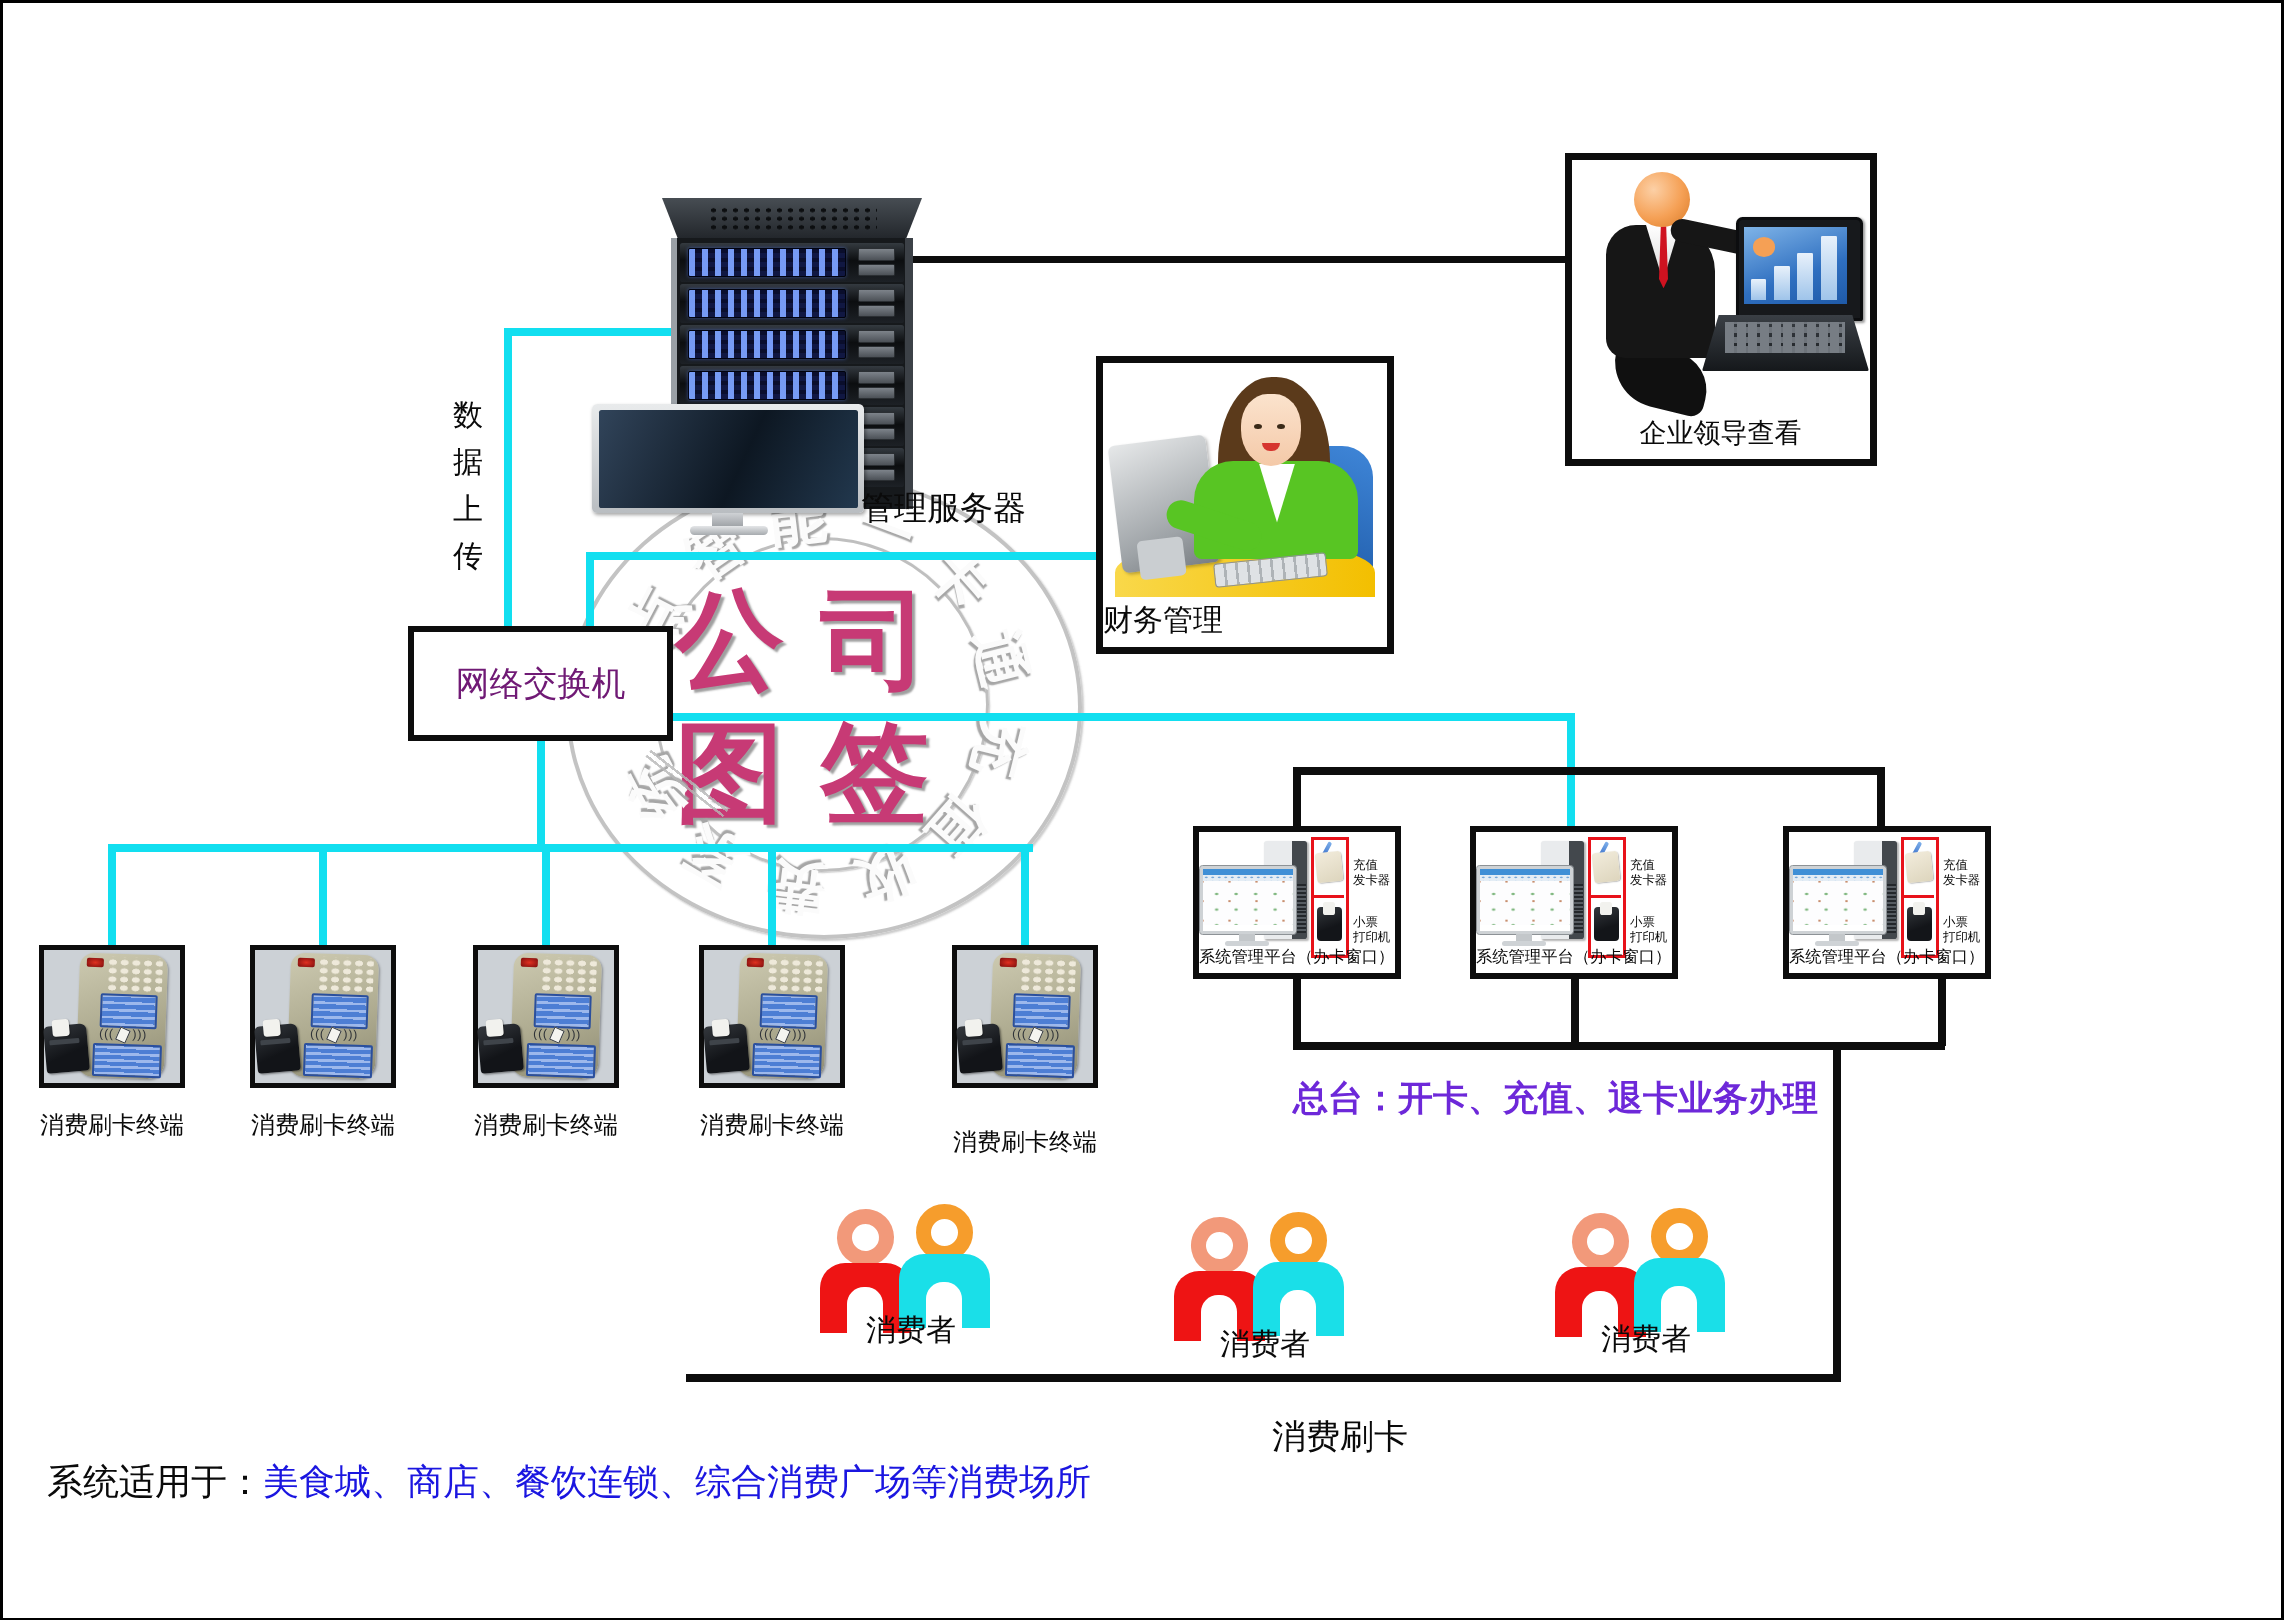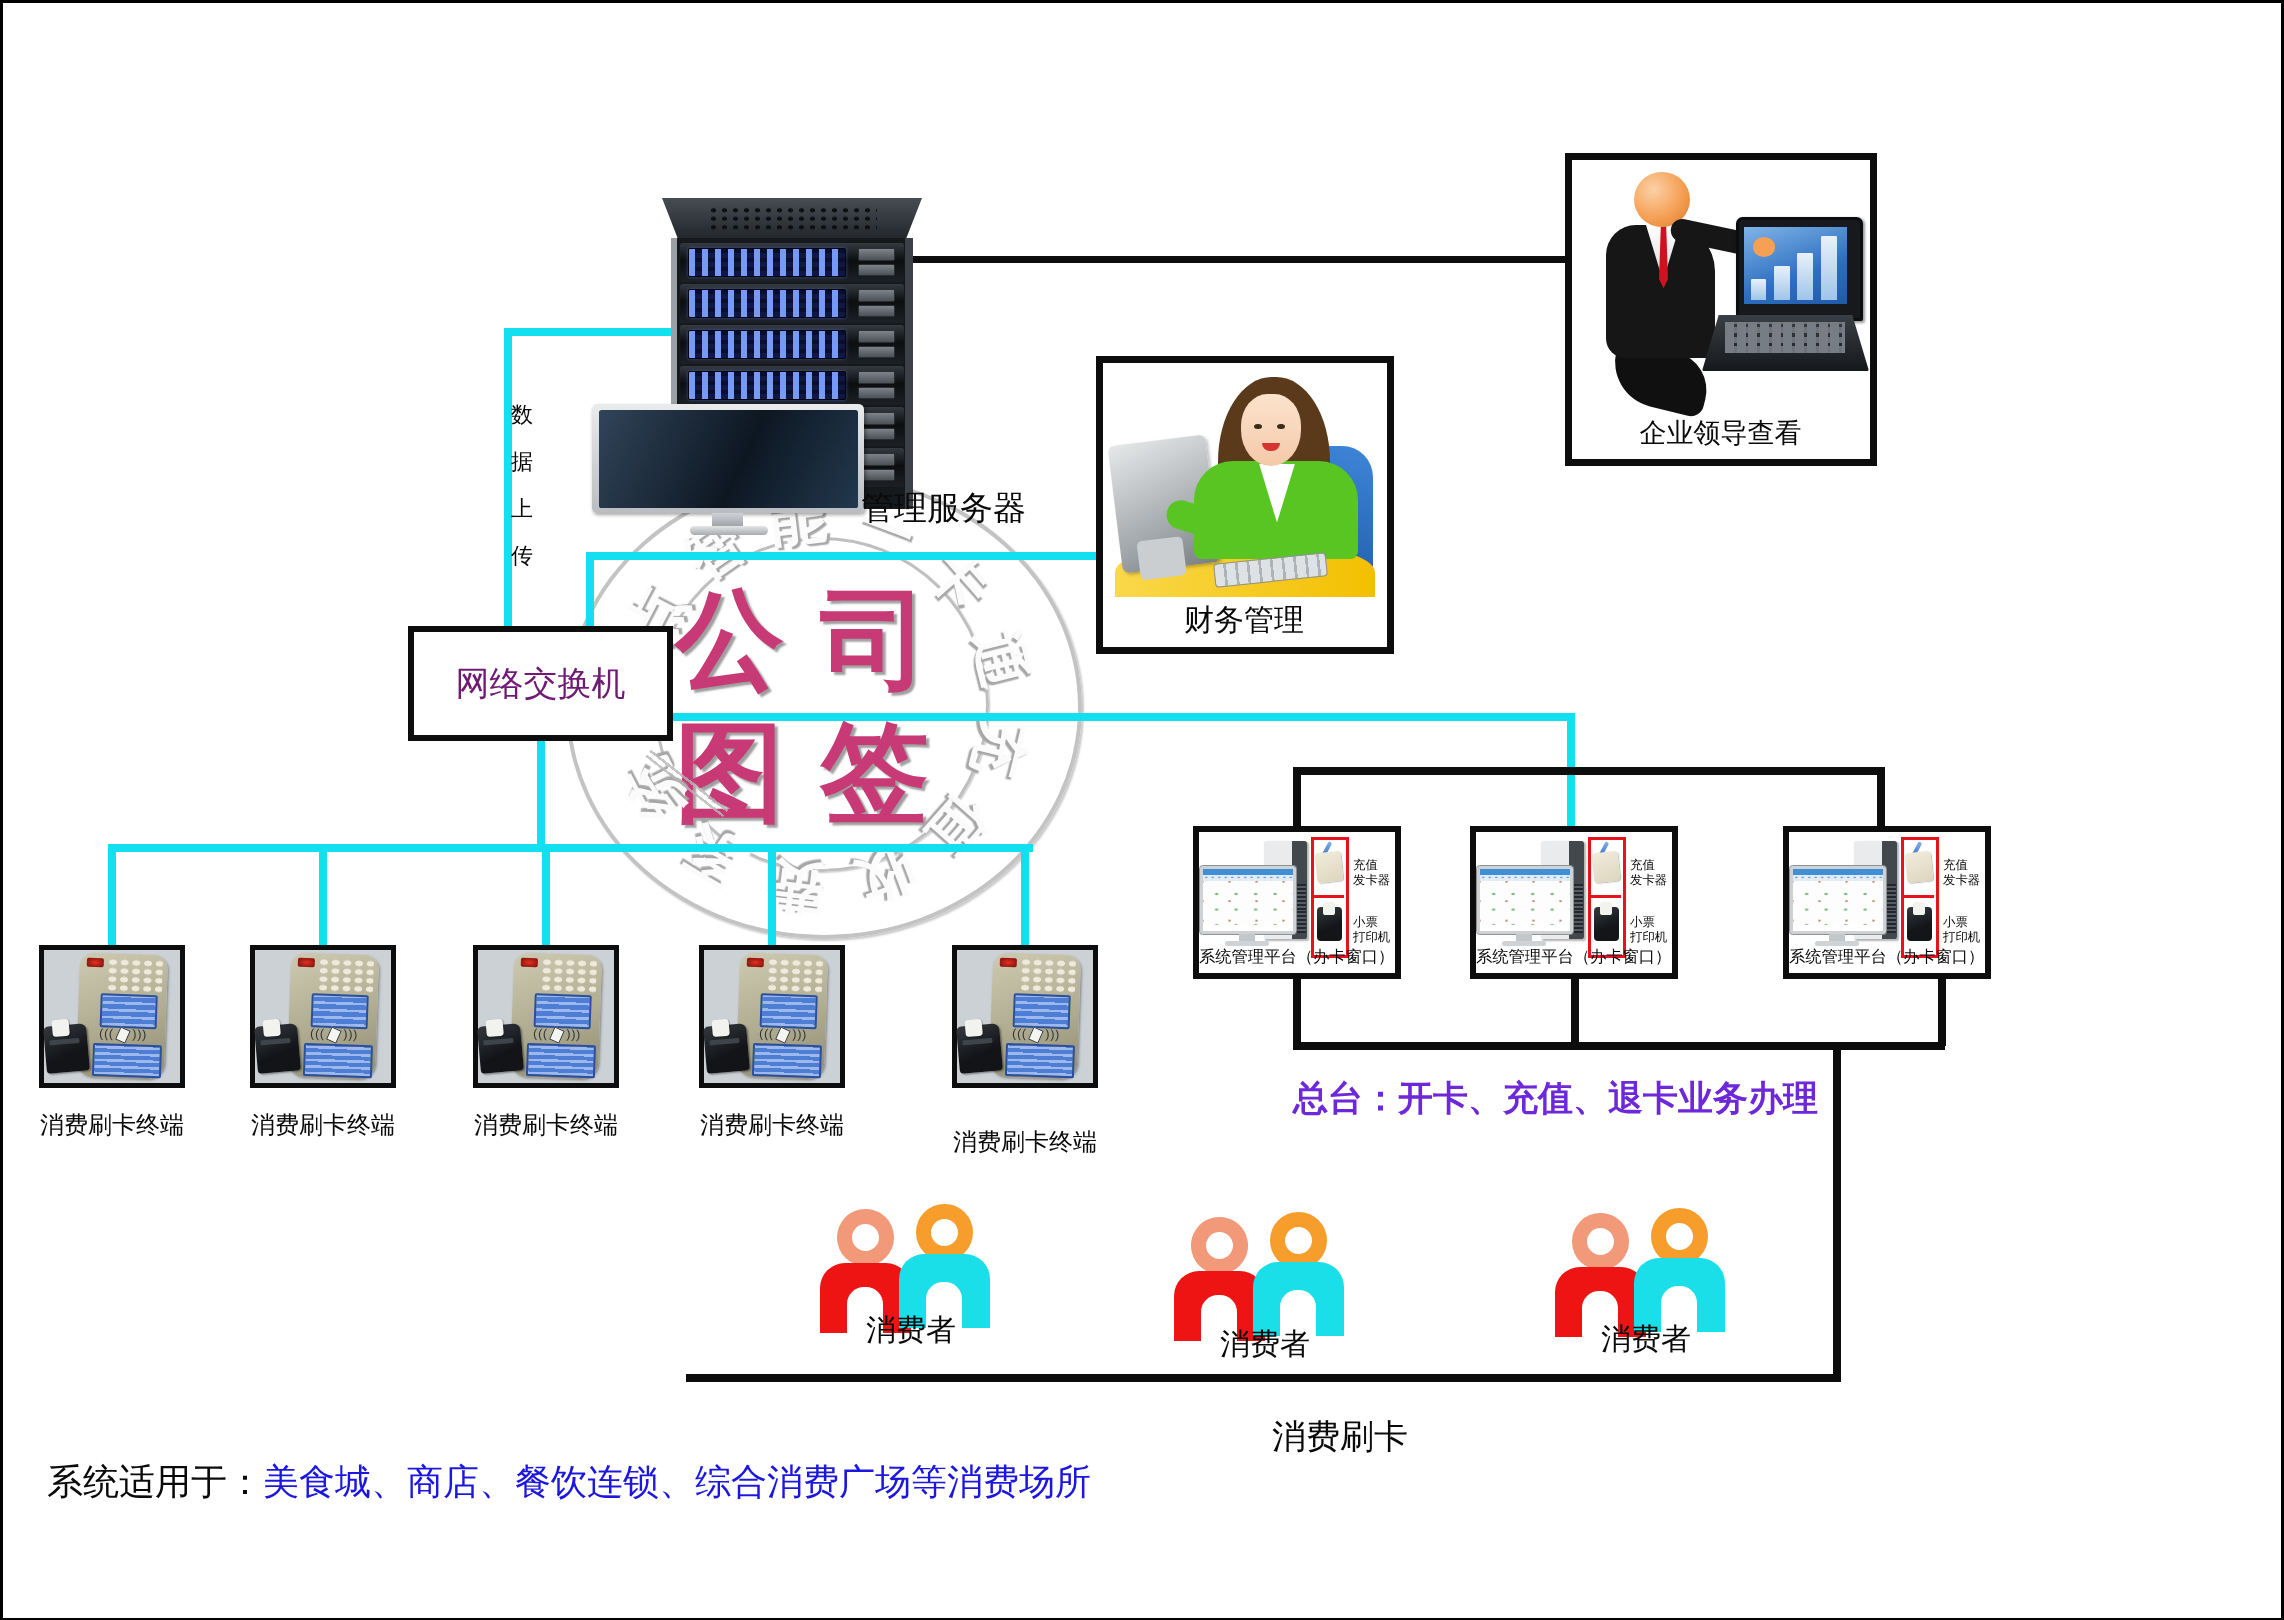--- a/index.html
+++ b/index.html
@@ -42,21 +42,21 @@
   .bay .btn.b1{top:5.9px;} .bay .btn.b2{top:21.5px;}
 
   
   .monitor{left:589px;top:401px;width:272px;height:130px;z-index:4;}
   .monitor-frame{left:0;top:0;width:272px;height:109px;background:linear-gradient(180deg,#e9ebec,#b9bdc1);border-radius:5.2px;box-shadow:1.3px 2px 3.9px rgba(0,0,0,.35);}
   .monitor-screen{left:6.5px;top:5.9px;width:259px;height:98px;background:linear-gradient(115deg,#31445a,#0d1722 55%,#22384e);border-radius:2.6px;}
   .monitor-neck{left:120px;top:109px;width:31px;height:14.3px;background:linear-gradient(180deg,#cfd2d5,#9da1a5);}
   .monitor-base{left:98px;top:122px;width:78px;height:9px;background:linear-gradient(180deg,#e4e6e8,#a7abaf);border-radius:5.2px;}
 
   .server-label{left:858px;top:483px;font-size:33px;color:#0a0a0a;z-index:4;}
-  .upload-label{left:448px;top:388px;width:34px;font-size:22px;line-height:47px;color:#0a0a0a;text-align:right;z-index:2;margin-left:48px;}
+  .upload-label{left:448px;top:388px;width:34px;font-size:30px;line-height:47px;color:#0a0a0a;text-align:center;z-index:2;}
 
   
   .switch-box{left:405px;top:623px;width:265px;height:115px;border-width:6.5px;display:flex;align-items:center;justify-content:center;}
   .switch-box .lbl{font-size:34px;color:#701a75;}
 
   
   .finance-box{left:1093px;top:353px;width:298px;height:298px;}
   .fin-art{left:0;top:0;width:282px;height:234px;overflow:hidden;}
   .fin-desk{left:11.7px;top:177px;width:260px;height:72px;background:linear-gradient(90deg,#f9d84a,#f3bf00);border-radius:100% 100% 11.7px 11.7px / 90% 90% 7.8px 7.8px;}
   .fin-chair{left:200px;top:83px;width:70px;height:137px;background:linear-gradient(200deg,#3f86d8,#1f5ba8);border-radius:11.7px 31px 6.5px 18px;}
@@ -64,21 +64,21 @@
   .fin-monitor:after{content:"";position:absolute;left:17px;top:98px;width:46px;height:39px;background:#caced1;border-radius:5.2px;}
   .fin-hair{left:115px;top:14.3px;width:112px;height:176px;background:#5b3a1b;border-radius:48% 48% 38% 42%;}
   .fin-face{left:138px;top:31px;width:60px;height:72px;background:linear-gradient(180deg,#fbe3cd,#f4c9a8);border-radius:46% 46% 52% 52%;}
   .fin-eye{width:7.8px;height:5.2px;background:#3a2a18;border-radius:50%;top:30px;}
   .fin-eye.l{left:13px;} .fin-eye.r{left:36px;}
   .fin-mouth{left:21px;top:49px;width:18px;height:7.8px;background:#d6352f;border-radius:0 0 9px 9px;}
   .fin-bodygreen{left:91px;top:98px;width:164px;height:98px;background:#58c523;border-radius:39px 39px 7.8px 7.8px;}
   .fin-shirt{left:65px;top:2.6px;width:36px;height:59px;background:#fff;clip-path:polygon(0 0,100% 0,50% 100%);}
   .fin-arm{left:62px;top:148px;width:98px;height:29px;background:#58c523;border-radius:14.3px;transform:rotate(18deg);}
   .fin-kb{left:111px;top:195px;width:111px;height:22px;background:repeating-linear-gradient(90deg,#dfe2e5 0 9px,#aeb3b7 9px 11.7px);transform:rotate(-6deg);border-radius:3.9px;border:1.3px solid #8d9296;}
-  .fin-label{left:0;bottom:6.5px;width:282px;text-align:center;font-size:30px;color:#0a0a0a;}
+  .fin-label{left:0;bottom:6.5px;width:282px;text-align:left;font-size:30px;color:#0a0a0a;}
 
   
   .leader-box{left:1562px;top:150px;width:312px;height:313px;}
   .ld-art{left:0;top:0;width:297px;height:254px;}
   .ld-head{left:62px;top:11.7px;width:56px;height:55px;background:radial-gradient(circle at 35% 32%,#fcd0a6,#f5a055 55%,#d97a26);border-radius:50%;}
   .ld-body{left:34px;top:65px;width:109px;height:133px;background:#161616;border-radius:30px 46px 9px 19.5px;}
   .ld-shirt{left:40px;top:0px;width:34px;height:56px;background:linear-gradient(180deg,#ffffff,#d9d9d9);clip-path:polygon(0 0,100% 0,50% 100%);}
   .ld-tie{left:53px;top:1.3px;width:9px;height:62px;background:#cf1220;clip-path:polygon(20% 0,80% 0,100% 85%,50% 100%,0 85%);}
   .ld-arm{left:98px;top:66px;width:91px;height:23.4px;background:#161616;border-radius:13px;transform:rotate(12deg);}
   .ld-hand{left:181px;top:77px;width:22px;height:19.5px;background:#f5a055;border-radius:50%;}

